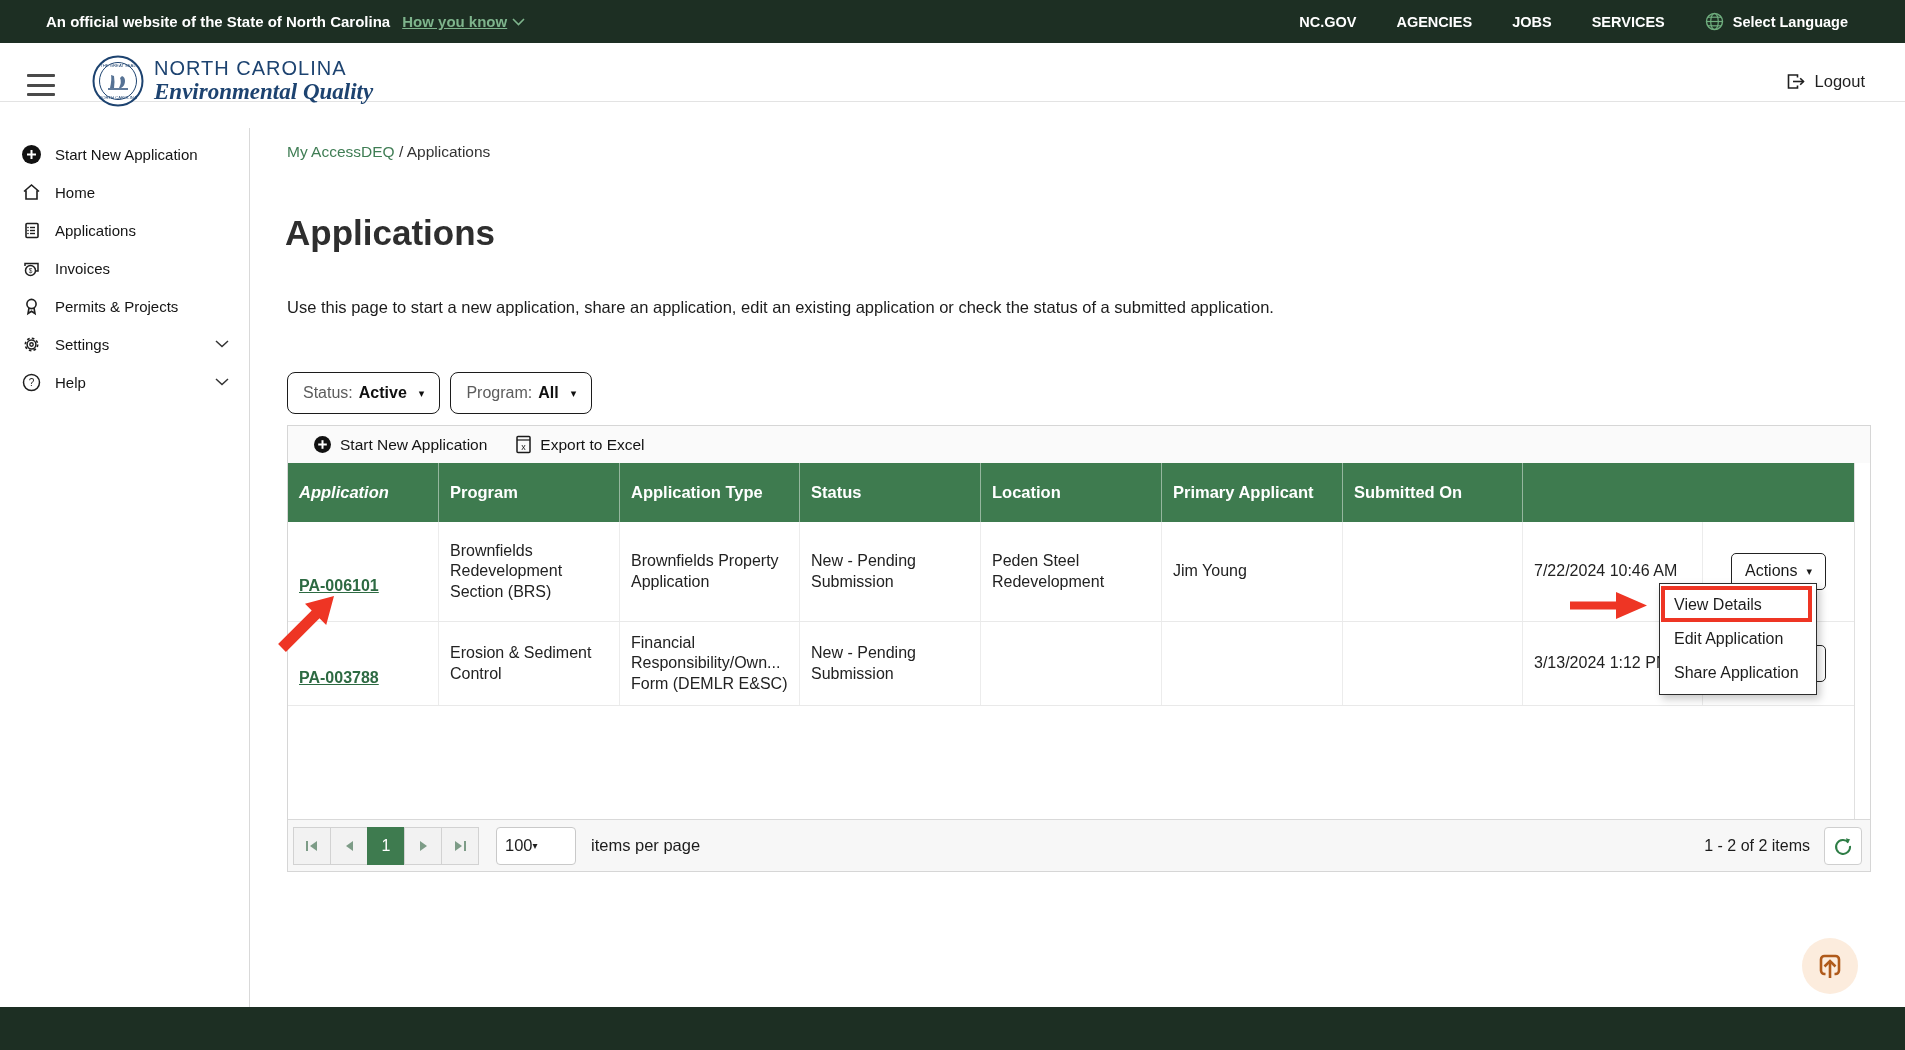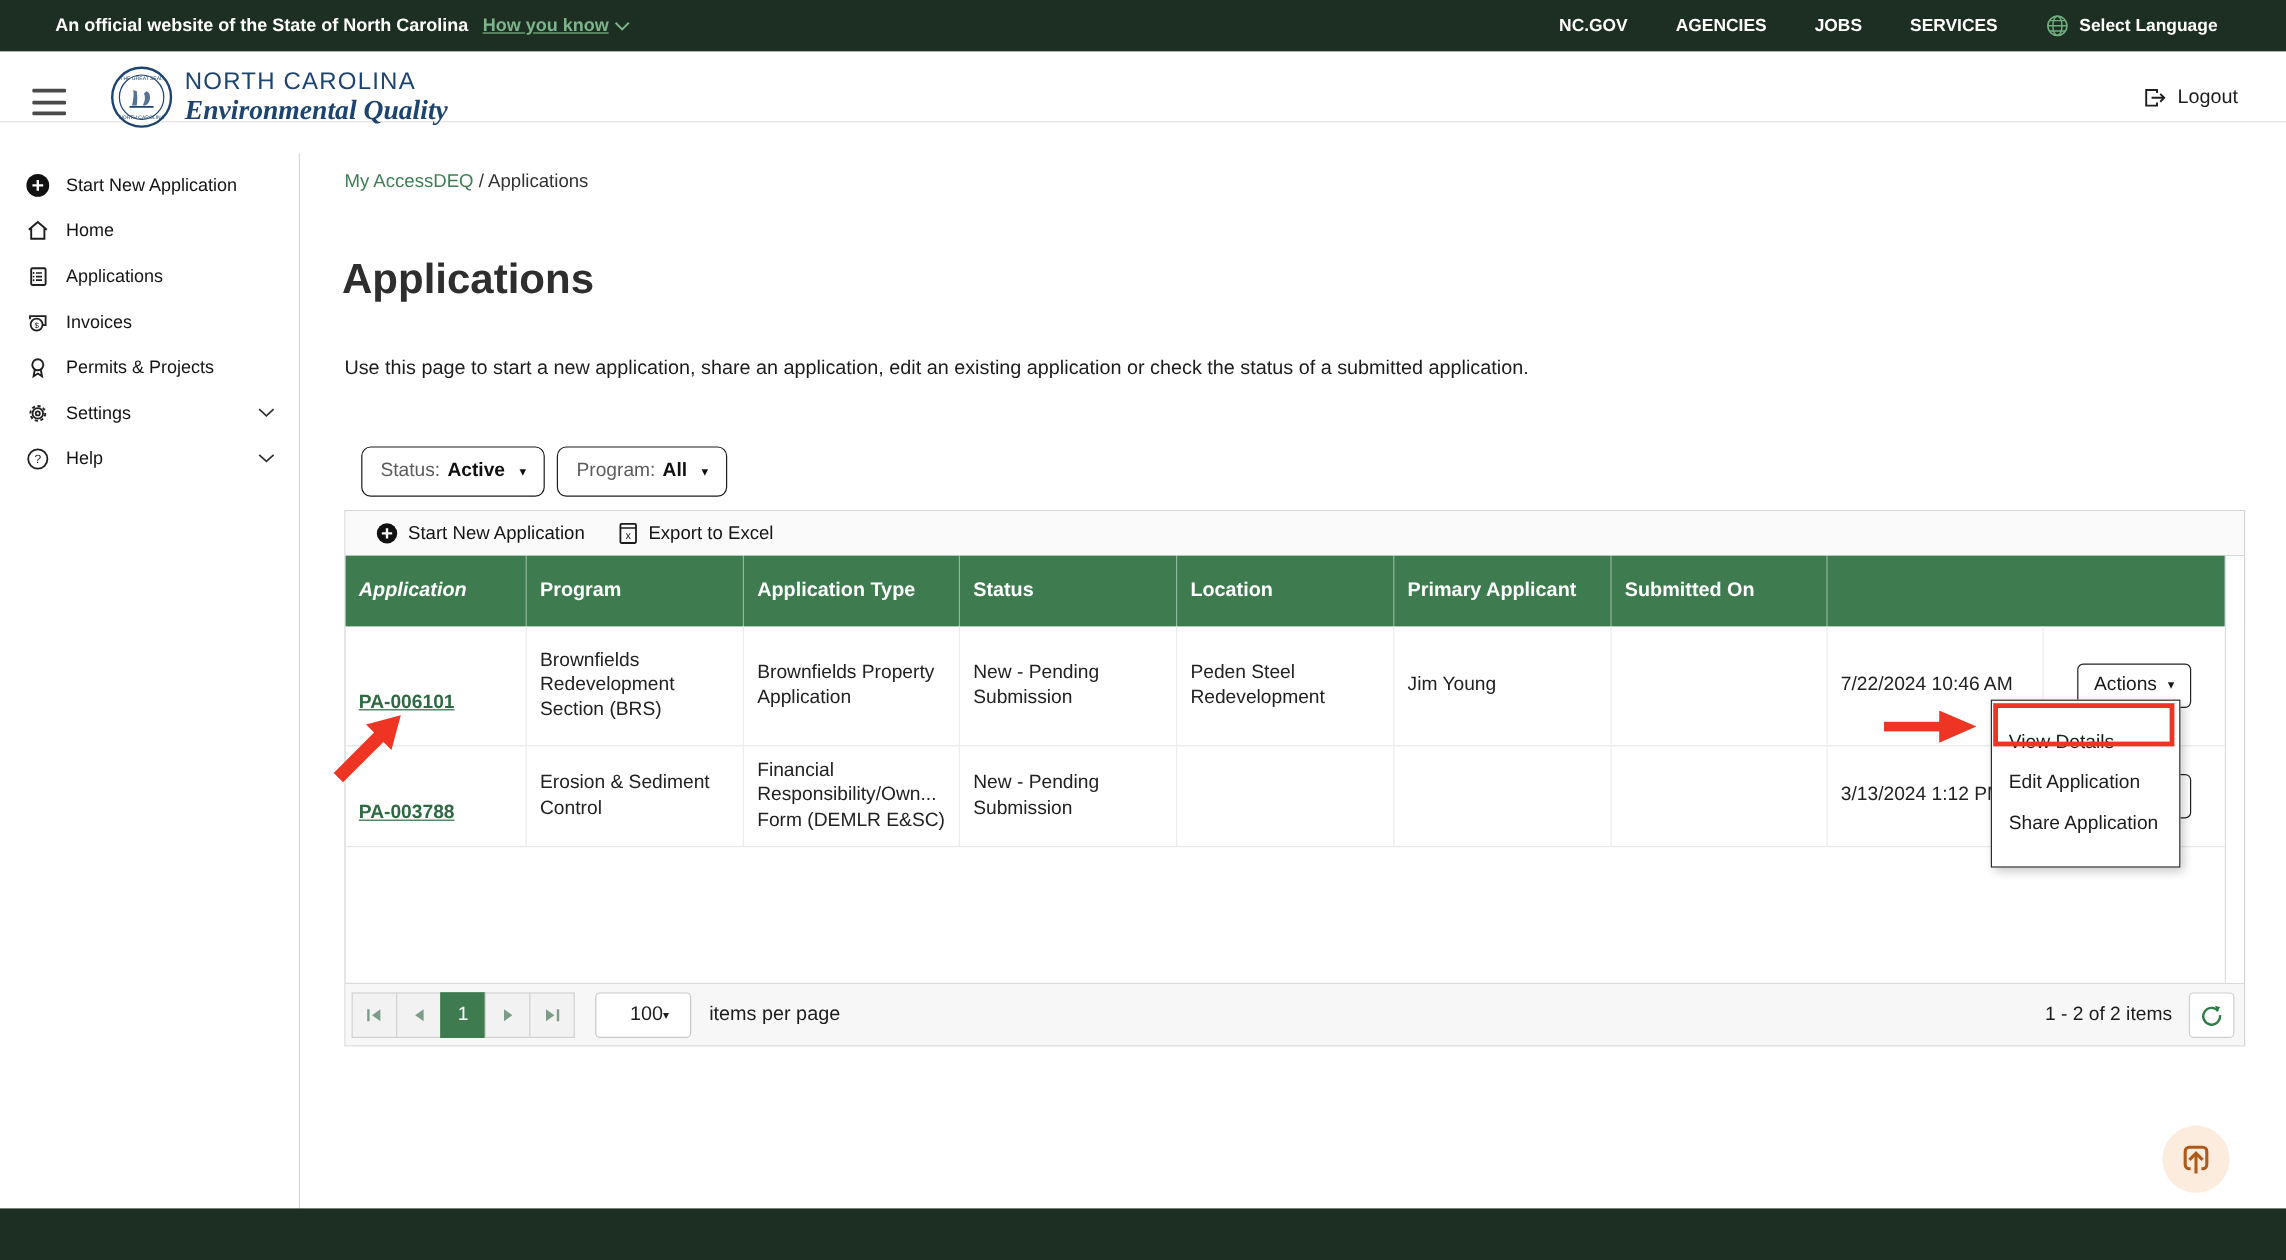--- a/index.html
+++ b/index.html
@@ -27,21 +27,21 @@
   
   .sidebar{position:absolute;left:0;top:128px;width:250px;height:879px;background:#fff;border-right:1px solid #d9d9d9;box-sizing:border-box;padding-top:7px;}
   .side-item{height:38px;display:flex;align-items:center;padding:0 20px 0 21px;gap:13px;font-size:15px;color:#141414;cursor:pointer;}
   .side-item .lbl{flex:1;}
   
   .breadcrumb{position:absolute;left:287px;top:143px;font-size:15.5px;}
   .breadcrumb .bc-link{color:#3f7d54;text-decoration:none;cursor:pointer;}
   .breadcrumb .bc-sep,.breadcrumb .bc-cur{color:#333;}
   .page-title{position:absolute;left:285px;top:213px;font-size:35px;font-weight:bold;color:#2e2e2e;margin:0;}
   .page-desc{position:absolute;left:287px;top:298px;font-size:16.5px;color:#1c1c1c;}
-  .filters{position:absolute;left:301px;top:372px;display:flex;gap:10px;align-items:flex-end;}
+  .filters{position:absolute;left:287px;top:372px;display:flex;gap:10px;align-items:flex-end;}
   .pill{height:42px;border:1.5px solid #1c1c1c;border-radius:8px;background:#fff;display:inline-flex;align-items:center;padding:0 15px;gap:6px;font-size:16px;cursor:pointer;box-sizing:border-box;}
   .pill .pl{color:#5c5c5c;}
   .pill .pv{font-weight:bold;color:#101010;}
   .pill .caret{font-size:11px;color:#101010;margin-left:6px;}
   
   .grid{position:absolute;left:287px;top:425px;width:1584px;height:447px;border:1px solid #d6d6d6;background:#fff;box-sizing:border-box;display:flex;flex-direction:column;}
   .grid-toolbar{height:37px;flex:0 0 37px;background:#fafafa;display:flex;align-items:center;gap:28px;padding-left:25px;font-size:15.5px;color:#141414;}
   .tb-item{display:inline-flex;align-items:center;gap:8px;cursor:pointer;}
   .thead{display:flex;background:#3e7b4f;color:#fff;font-weight:bold;font-size:16.5px;height:59px;flex:0 0 59px;}
   .th{display:flex;align-items:center;padding:0 11px;box-sizing:border-box;border-left:1px solid rgba(255,255,255,0.45);}
@@ -65,27 +65,27 @@
   .actions-btn{border:1px solid #222;border-radius:5px;background:#fff;padding:7px 13px;font-size:16px;color:#1a1a1a;display:inline-flex;align-items:center;gap:9px;cursor:pointer;}
   .actions-btn .caret{font-size:11px;}
   .filler{flex:1 1 auto;}
   .gutter{position:absolute;top:37px;right:0;bottom:52px;width:15px;background:#fff;border-left:1px solid #e0e0e0;}
   
   .pager{height:52px;flex:0 0 52px;background:#f7f7f7;border-top:1px solid #d9d9d9;display:flex;align-items:center;padding:0 8px 0 5px;box-sizing:border-box;}
   .pg-group{display:flex;}
   .pg-btn{width:38px;height:38px;border:1px solid #d2d2d2;background:#f2f2f2;display:flex;align-items:center;justify-content:center;margin-left:-1px;cursor:pointer;box-sizing:border-box;}
   .pg-btn:first-child{margin-left:0;}
   .pg-cur{background:#3e7b4f;border-color:#3e7b4f;color:#fff;font-size:16px;}
-  .pg-select{margin-left:17px;width:80px;height:38px;border:1px solid #c9c9c9;border-radius:4px;background:#fff;display:flex;align-items:center;padding:0 28px;font-size:16.5px;cursor:pointer;box-sizing:border-box;}
+  .pg-select{margin-left:17px;width:80px;height:38px;border:1px solid #c9c9c9;border-radius:4px;background:#fff;display:flex;align-items:center;padding:0 8px;font-size:16.5px;cursor:pointer;box-sizing:border-box;}
   .pg-select .caret{font-size:10px;}
   .pg-label{margin-left:15px;font-size:16.5px;color:#1c1c1c;}
   .pg-range{margin-left:auto;font-size:16px;color:#1c1c1c;}
   .pg-refresh{margin-left:14px;width:38px;height:38px;border:1px solid #cfcfcf;border-radius:4px;background:#fff;display:flex;align-items:center;justify-content:center;cursor:pointer;box-sizing:border-box;}
   
-  .menu{position:absolute;left:1659px;top:583px;width:158px;background:#fff;border:1px solid #2d2d2d;box-shadow:3px 4px 8px rgba(0,0,0,0.22);padding:18px 0;box-sizing:border-box;z-index:20;}
+  .menu{position:absolute;left:1659px;top:583px;width:158px;background:#fff;border:1px solid #2d2d2d;box-shadow:3px 4px 8px rgba(0,0,0,0.22);padding:4px 0;box-sizing:border-box;z-index:20;}
   .menu-item{height:34px;display:flex;align-items:center;padding-left:14px;font-size:16px;color:#1d1d1d;cursor:pointer;}
   .hl-box{position:absolute;left:1661px;top:586px;width:151px;height:36px;border:4px solid #ee3524;box-sizing:border-box;z-index:30;pointer-events:none;}
   .anno{position:absolute;z-index:40;pointer-events:none;}
   
   .fab{position:absolute;left:1802px;top:938px;width:56px;height:56px;border-radius:50%;background:#fcecdd;display:flex;align-items:center;justify-content:center;cursor:pointer;z-index:10;}
   .footer{position:absolute;left:0;bottom:0;width:1905px;height:43px;background:#1d2f23;}
   .ico{flex:0 0 auto;display:inline-flex;}
 </style>
 </head>
 <body>

